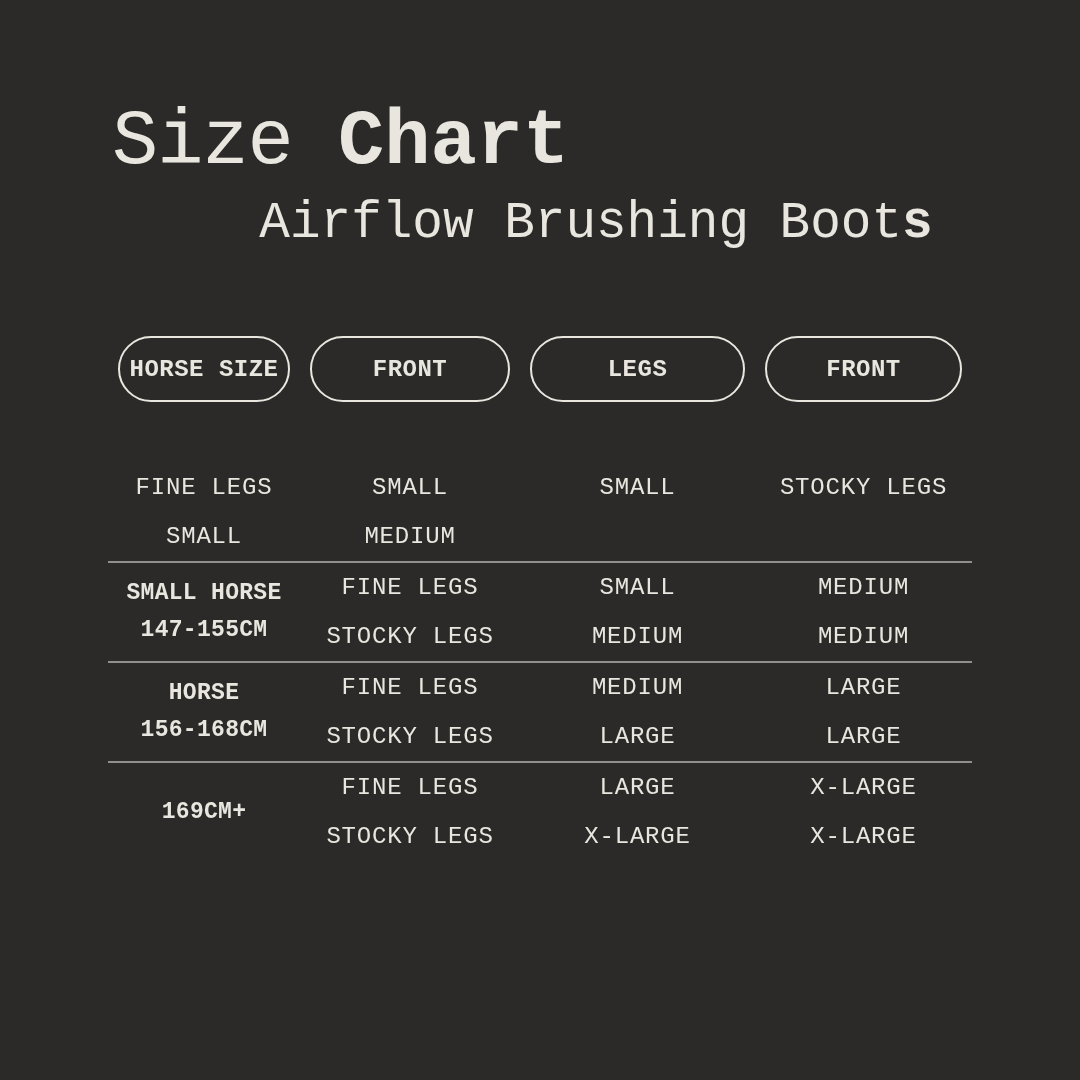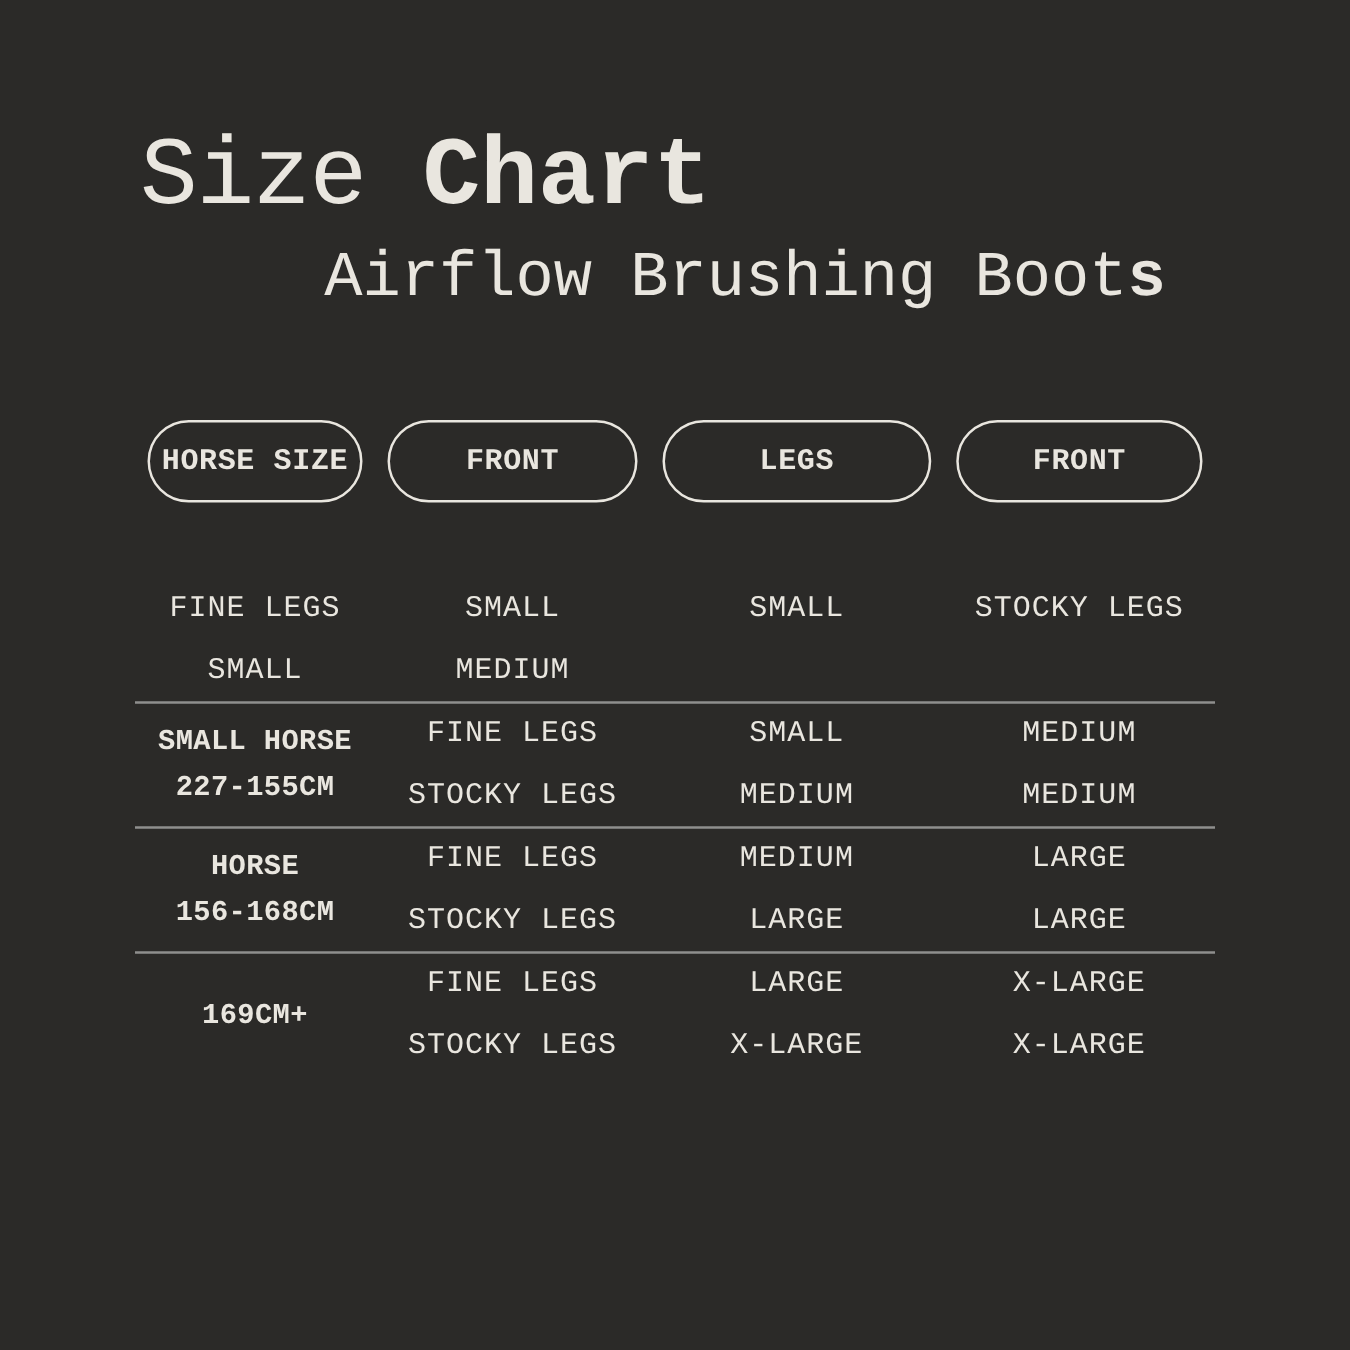--- a/index.html
+++ b/index.html
@@ -108,21 +108,21 @@
       <div class="cell">STOCKY LEGS</div>
       <div class="cell">SMALL</div>
       <div class="cell">MEDIUM</div>
     </section>
 
     <hr class="divider">
 
     <section class="group">
       <div class="glabel">
         <div>SMALL HORSE</div>
-        <div>227-155CM</div>
+        <div>147-155CM</div>
       </div>
       <div class="cell">FINE LEGS</div>
       <div class="cell">SMALL</div>
       <div class="cell">MEDIUM</div>
       <div class="cell">STOCKY LEGS</div>
       <div class="cell">MEDIUM</div>
       <div class="cell">MEDIUM</div>
     </section>
 
     <hr class="divider">

